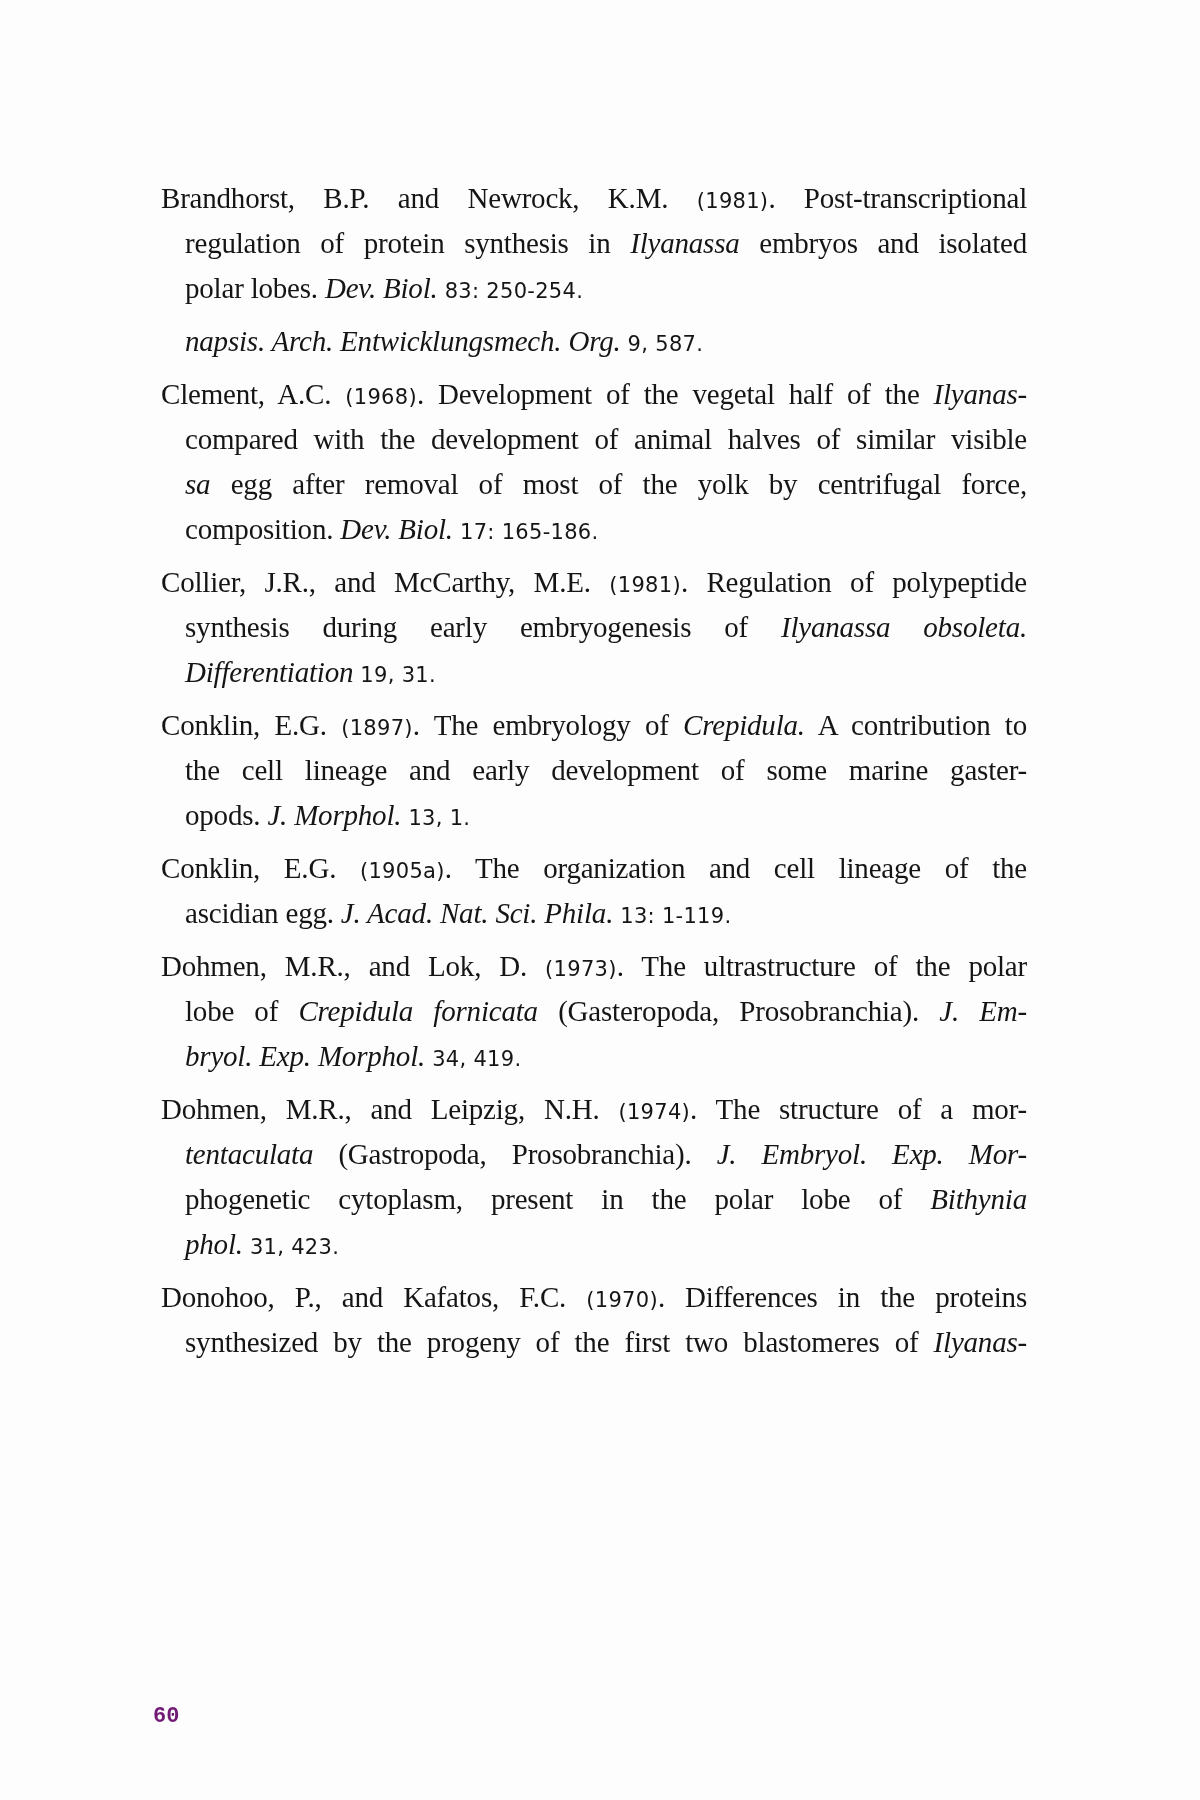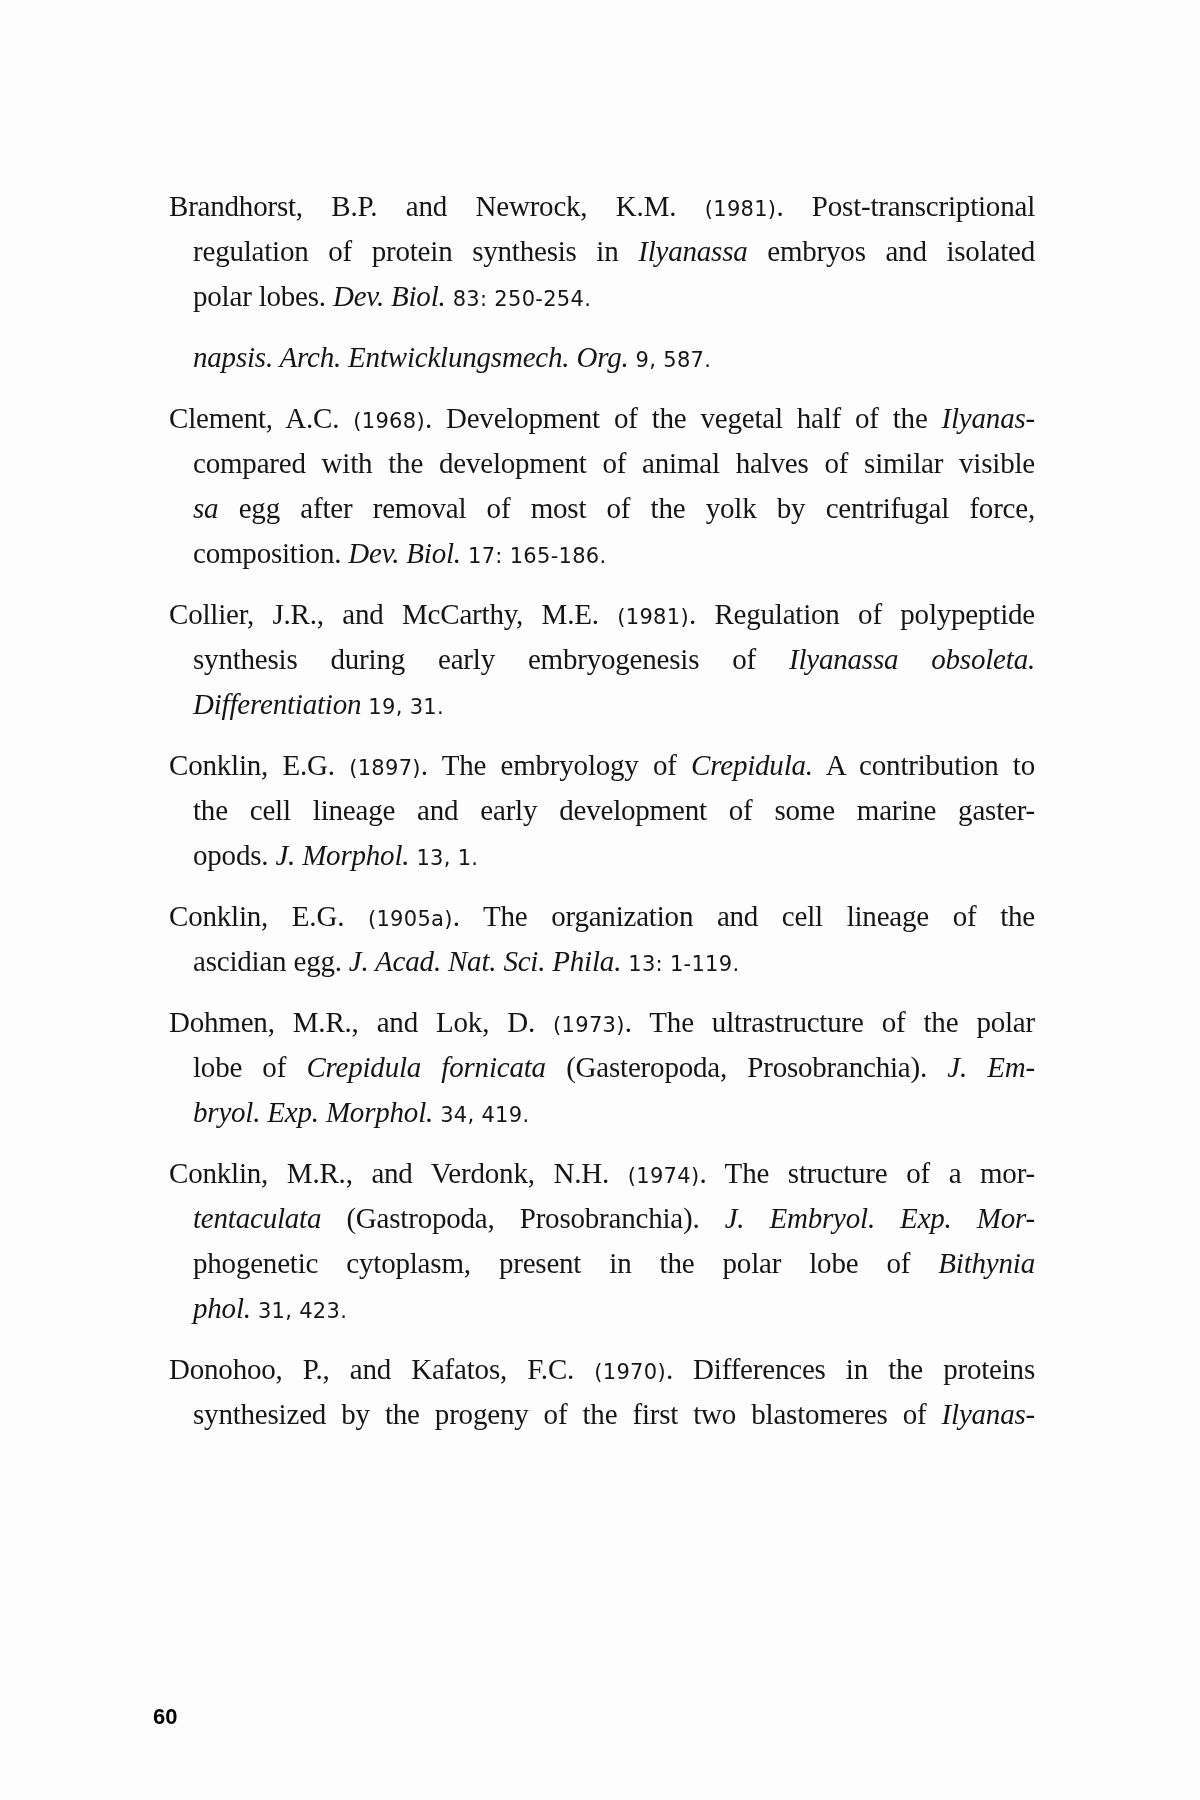--- a/index.html
+++ b/index.html
@@ -23,21 +23,21 @@
     height: 1800px;
     background: #fdfdfd;
   }
   .refs {
     position: absolute;
     left: 153px;
     top: 168px;
     width: 866px;
   }
   .ref {
-    margin: 16px;
+    margin: 8px;
   }
   .line {
     display: block;
     height: 45px;
     line-height: 45px;
     font-size: 29px;
     white-space: nowrap;
     text-align: justify;
     text-align-last: justify;
     letter-spacing: -0.2px;
@@ -57,24 +57,24 @@
   }
   .num {
     font-family: "DejaVu Sans", sans-serif;
     font-size: 21px;
     letter-spacing: 0.3px;
   }
   .page-number {
     position: absolute;
     left: 153px;
     top: 1704px;
-    font-family: Liberation Sans, sans-serif;
+    font-family: Liberation Mono, monospace;
     font-size: 22px;
     font-weight: bold;
-    color: #000000;
+    color: #701a75;
   }
 </style>
 </head>
 <body>
 
 <div class="page">
   <div class="refs" id="refs">
       <div class="ref">
         <span class="line first"><span>Brandhorst, B.P. and Newrock, K.M. </span><span class="num">(1981)</span><span>. Post-transcriptional</span></span>
         <span class="line cont"><span>regulation of protein synthesis in </span><i>Ilyanassa</i><span> embryos and isolated</span></span>
@@ -102,21 +102,21 @@
       <div class="ref">
         <span class="line first"><span>Conklin, E.G. </span><span class="num">(1905a)</span><span>. The organization and cell lineage of the</span></span>
         <span class="line cont last"><span>ascidian egg. </span><i>J. Acad. Nat. Sci. Phila.</i><span> </span><span class="num">13: 1-119.</span></span>
       </div>
       <div class="ref">
         <span class="line first"><span>Dohmen, M.R., and Lok, D. </span><span class="num">(1973)</span><span>. The ultrastructure of the polar</span></span>
         <span class="line cont"><span>lobe of </span><i>Crepidula fornicata</i><span> (Gasteropoda, Prosobranchia). </span><i>J. Em-</i></span>
         <span class="line cont last"><i>bryol. Exp. Morphol.</i><span> </span><span class="num">34, 419.</span></span>
       </div>
       <div class="ref">
-        <span class="line first"><span>Conklin, M.R., and Verdonk, N.H. </span><span class="num">(1974)</span><span>. The structure of a mor-</span></span>
+        <span class="line first"><span>Dohmen, M.R., and Leipzig, N.H. </span><span class="num">(1974)</span><span>. The structure of a mor-</span></span>
         <span class="line cont"><i>tentaculata</i><span> (Gastropoda, Prosobranchia). </span><i>J. Embryol. Exp. Mor-</i></span>
         <span class="line cont"><span>phogenetic cytoplasm, present in the polar lobe of </span><i>Bithynia</i></span>
         <span class="line cont last"><i>phol.</i><span> </span><span class="num">31, 423.</span></span>
       </div>
       <div class="ref">
         <span class="line first"><span>Donohoo, P., and Kafatos, F.C. </span><span class="num">(1970)</span><span>. Differences in the proteins</span></span>
         <span class="line cont"><span>synthesized by the progeny of the first two blastomeres of </span><i>Ilyanas-</i></span>
       </div>
     </div>
   <div class="page-number">60</div>

